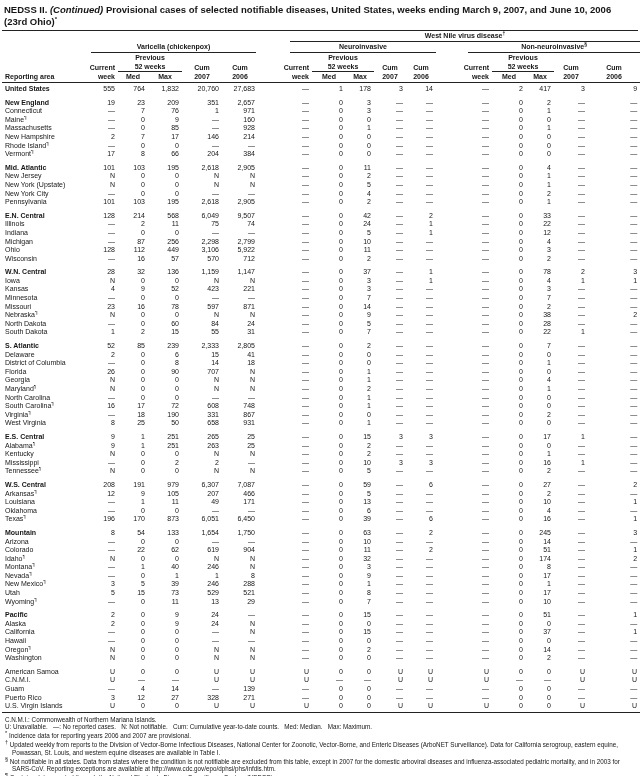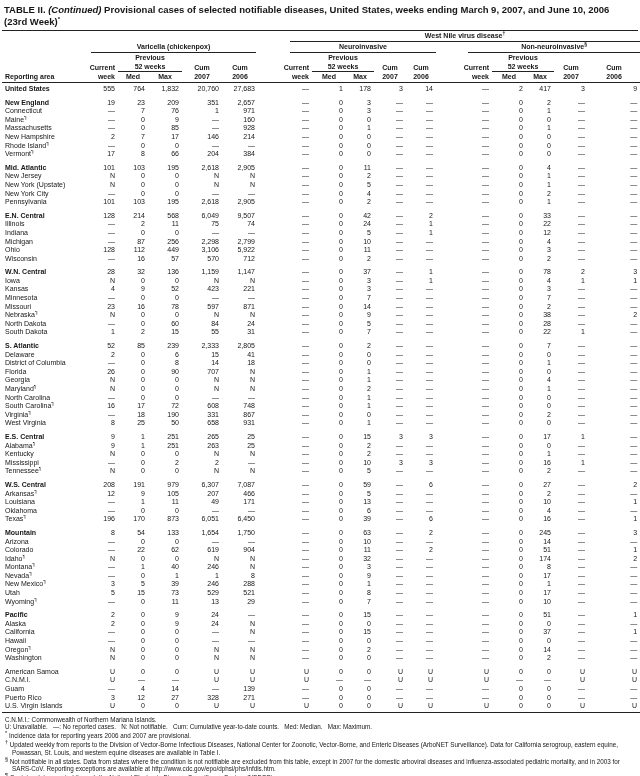--- a/index.html
+++ b/index.html
@@ -49,22 +49,22 @@
     white-space:pre-wrap;
   }
   .fn .sym{font-size:5.5px;vertical-align:super;}
 </style>
 </head>
 <body>
 
 <div class="page">
 
   <div class="title">
-    <div><span>TABLE II.</span> <i>(Continued)</i> <span>Provisional cases of selected notifiable diseases, United States, weeks ending March 9, 2007, and June 10, 2006</span></div>
-    <div><span>(23rd Week)</span><sup>*</sup></div>
+    <div><span>NEDSS II.</span> <i>(Continued)</i> <span>Provisional cases of selected notifiable diseases, United States, weeks ending March 9, 2007, and June 10, 2006</span></div>
+    <div><span>(23rd Ohio)</span><sup>*</sup></div>
   </div>
 
   <table>
     <colgroup>
       <col style="width:86px">
         <col style="width:30px">
         <col style="width:30px">
         <col style="width:34px">
         <col style="width:40px">
         <col style="width:36px">

